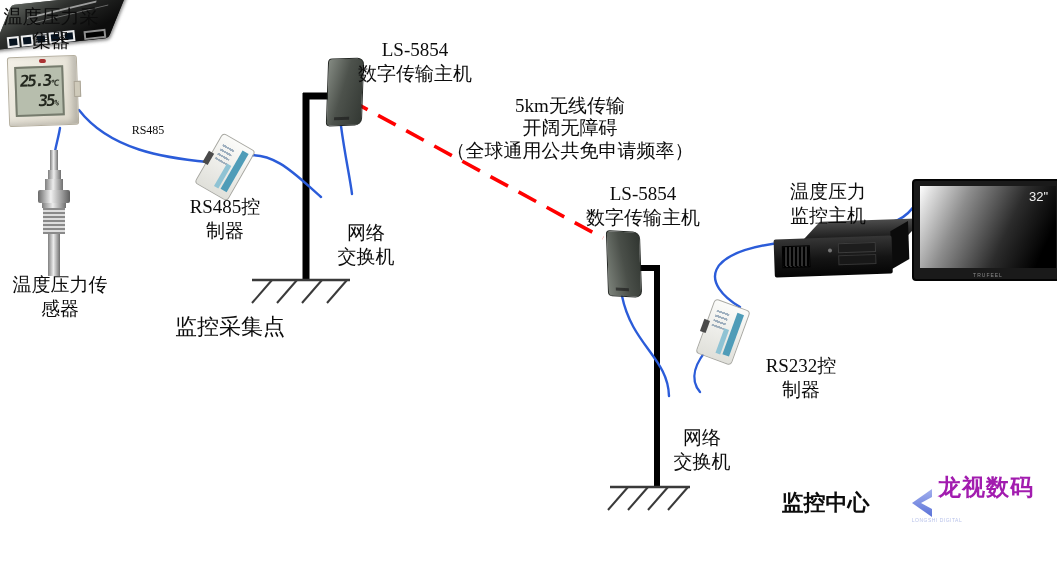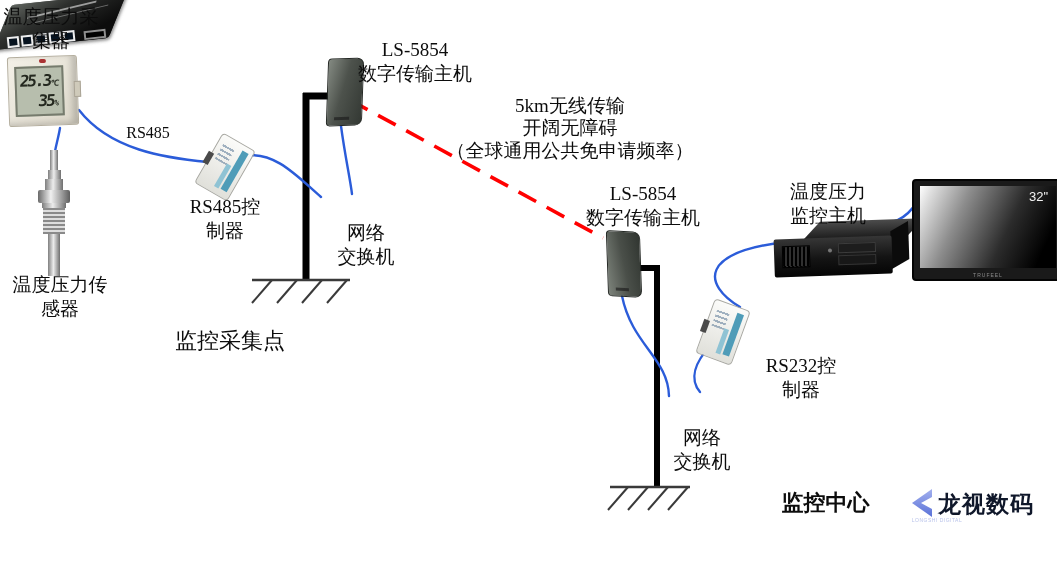--- a/index.html
+++ b/index.html
@@ -85,21 +85,21 @@
              border:2px solid #040404; border-radius:4px; box-sizing:border-box; }
   .screen { position:absolute; left:6px; top:5px; right:6px; bottom:11px;
             background:linear-gradient(115deg,#ffffff 0%,#dedede 8%,#8d8d8d 30%,#2c2c2c 62%,#000 88%); }
   .monitor-size  { position:absolute; top:8px; right:14px; color:#f2f2f2;
                    font:13px "Liberation Sans","DejaVu Sans",sans-serif; }
   .monitor-brand { position:absolute; bottom:1px; left:0; right:0; text-align:center; color:#8b8b8b;
                    font:5px "Liberation Sans","DejaVu Sans",sans-serif; letter-spacing:1px; }
 
   
   #logo-icon { position:absolute; left:909px; top:488px; }
-  #logo-text { position:absolute; left:938px; top:489px; width:100px; color:#0f172a; font-weight:bold;
+  #logo-text { position:absolute; left:938px; top:472px; width:100px; color:#a21caf; font-weight:bold;
                font-family:Liberation Serif, serif; font-size:23px; letter-spacing:1px; }
   #logo-sub  { position:absolute; left:906px; top:517px; width:62px; text-align:center; color:#b9c3ea;
                font-family:"Liberation Sans","DejaVu Sans",sans-serif; font-size:5px; letter-spacing:.5px; }
   #website   { position:absolute; left:840px; top:527px; width:217px; color:#8d96dd; text-align:center;
                font-family:"Liberation Sans","DejaVu Sans",sans-serif; font-size:21px; }
 </style>
 </head>
 <body>
 
 <div id="canvas">
@@ -235,29 +235,29 @@
 
   <div id="monitor" class="device">
     <div class="screen"></div>
     <div class="monitor-size">32"</div>
     <div class="monitor-brand">TRUFEEL</div>
   </div>
 
   <div class="lbl" style="left:-2px; top:5px; width:106px; font-size:19px;">温度压力采
 集器</div>
 
-  <div class="lbl" style="left:116px; top:123px; width:64px; font-size:16px;">RS485</div>
+  <div class="lbl" style="left:116px; top:123px; width:64px; font-size:12px;">RS485</div>
 
   <div class="lbl" style="left:178px; top:195px; width:94px; font-size:19px;">RS485控
 制器</div>
 
   <div class="lbl" style="left:0px; top:273px; width:120px; font-size:19px;">温度压力传
 感器</div>
 
-  <div class="lbl" style="left:156px; top:313px; width:148px; font-size:22px;margin-top:14px;">监控采集点</div>
+  <div class="lbl" style="left:156px; top:313px; width:148px; font-size:22px;">监控采集点</div>
 
   <div class="lbl" style="left:348px; top:38px; width:134px; font-size:19px;">LS-5854
 数字传输主机</div>
 
   <div class="lbl" style="left:320px; top:221px; width:92px; font-size:19px;">网络
 交换机</div>
 
   <div class="lbl" style="left:425px; top:95px; width:290px; font-size:19px; line-height:1.18;">5km无线传输
 开阔无障碍
 （全球通用公共免申请频率）</div>

